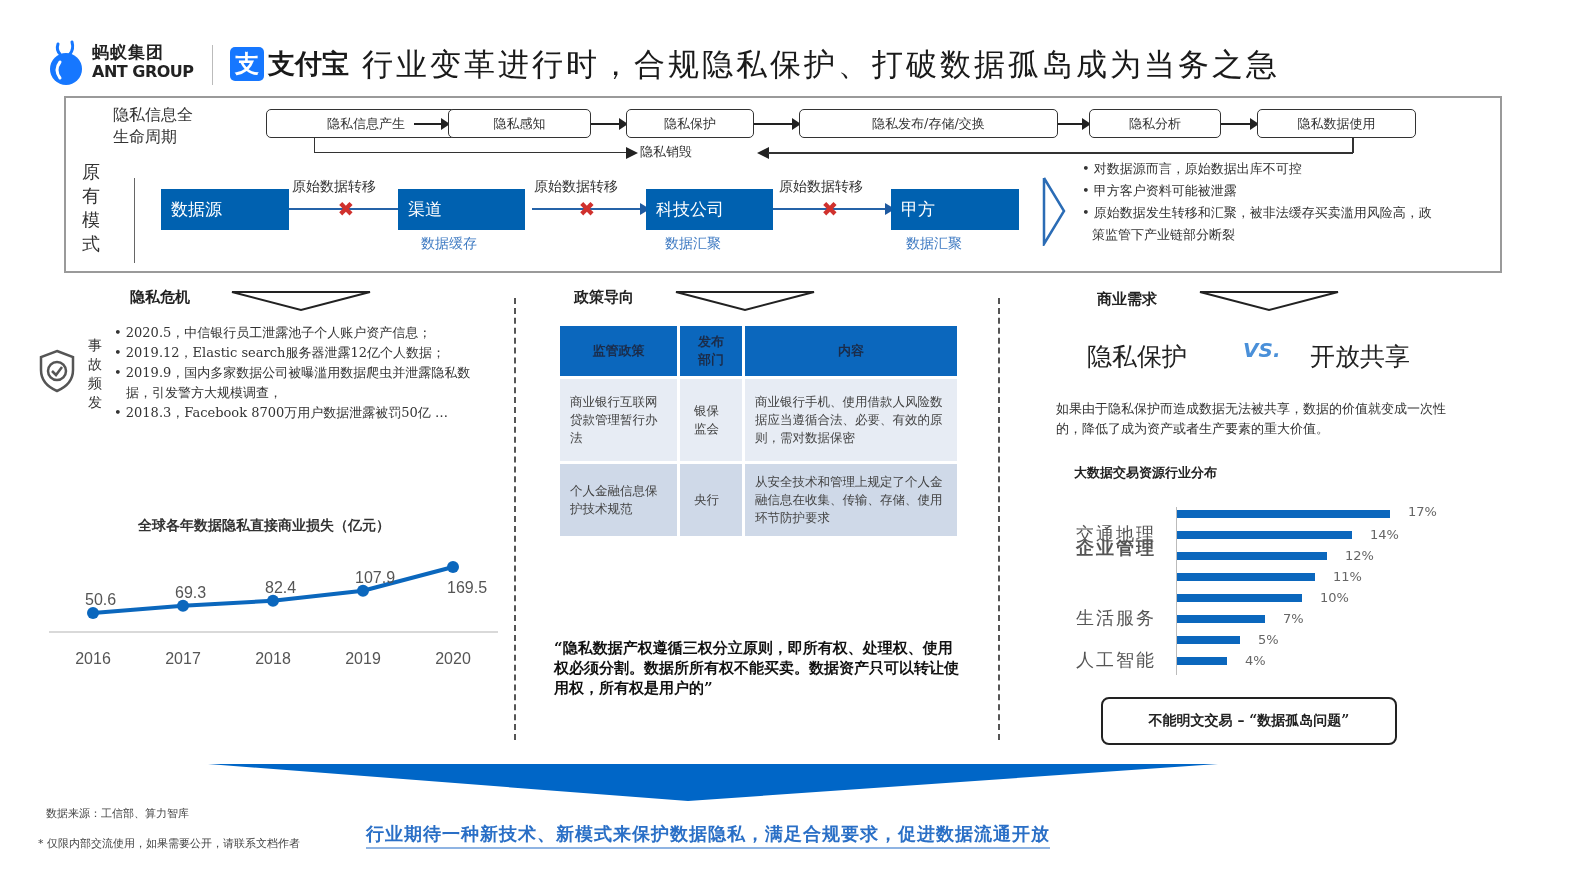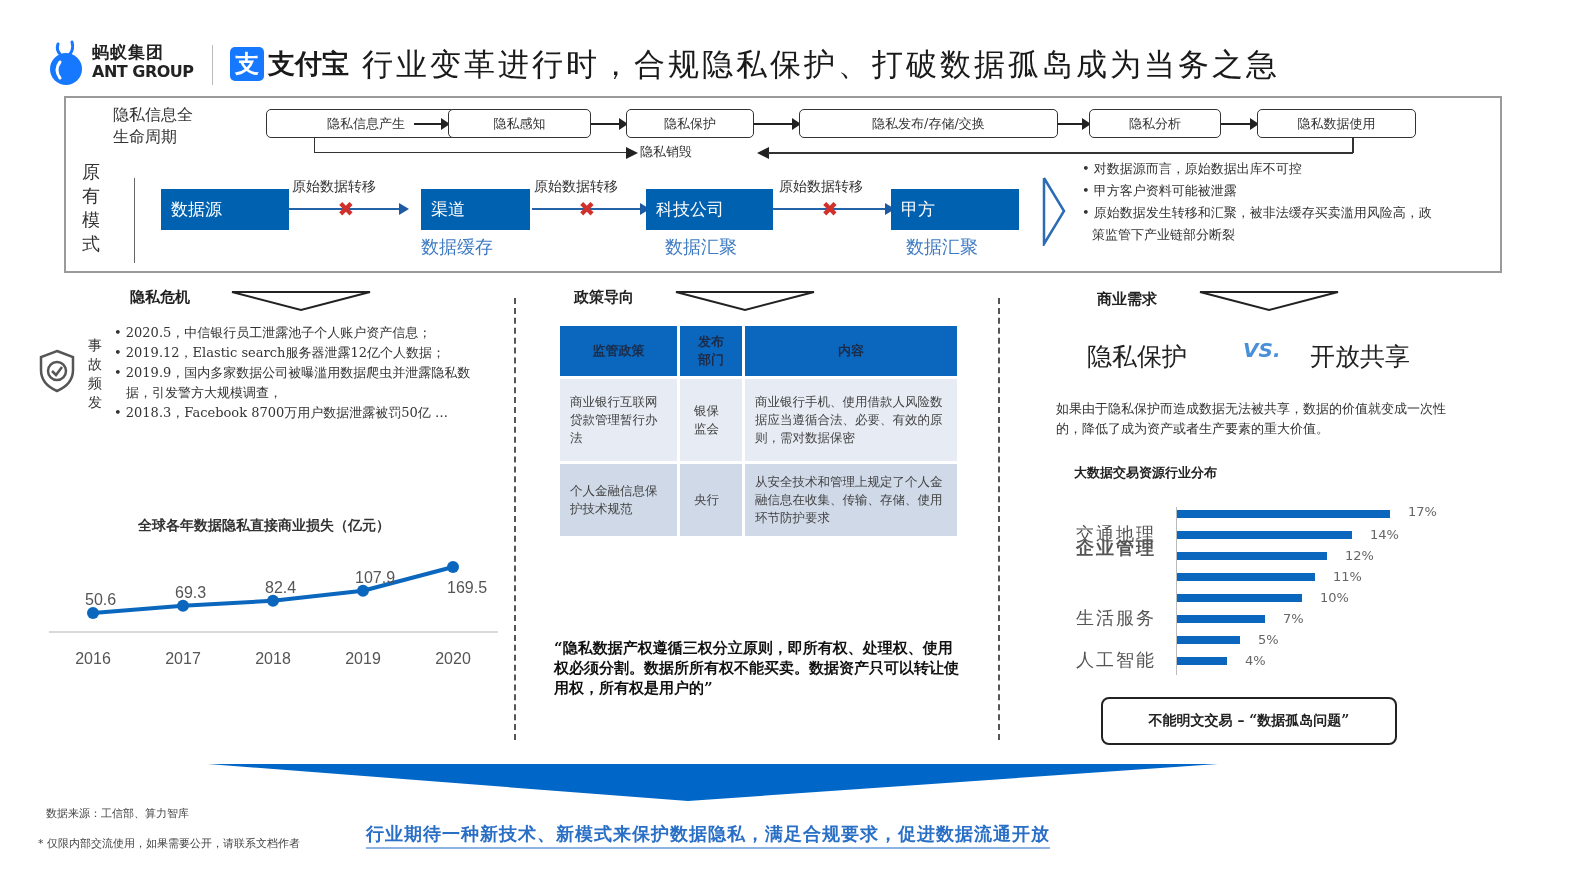--- a/index.html
+++ b/index.html
@@ -26,21 +26,21 @@
   .destroy-line { border-left: 1.5px solid #333; border-bottom: 1.5px solid #333; }
   .destroy-label { font-size: 13px; color: #333; }
 
   .orig-mode-label { left: 82px; top: 160px; width: 20px; font-size: 18px; line-height: 24px; color: #333; }
   .orig-mode-sep { left: 134px; top: 178px; width: 1px; height: 85px; background: #666; }
   .flow-box { top: 189px; height: 41px; background: #0061b0; color: #fff; font-size: 17px; padding-left: 10px; display: flex; align-items: center; }
   .flow-line { top: 208px; height: 2px; background: #2563a8; }
   .flow-line::after { content: ""; position: absolute; right: -4px; top: -5px; border-left: 10px solid #1e5aa0; border-top: 6px solid transparent; border-bottom: 6px solid transparent; }
   .transfer-label { top: 178px; font-size: 14px; color: #333; }
   .block-x { top: 199px; width: 20px; height: 20px; color: #d0312d; font-size: 20px; line-height: 20px; text-align: center; font-family: "DejaVu Sans", sans-serif; }
-  .flow-sub { top: 235px; font-size: 18px; color: #3e7ac2; }
+  .flow-sub { top: 235px; font-size: 14px; color: #3e7ac2; }
 
   .chevron-right { left: 1042px; top: 176px; width: 24px; height: 70px; }
   .orig-bullets { left: 1082px; top: 158px; font-size: 13px; color: #333; line-height: 22px; width: 420px; }
   .orig-bullets li { list-style: none; padding-left: 10px; text-indent: -10px; }
 
   
   .sec-title { font-size: 15px; font-weight: bold; color: #222; }
 
   
   .shield { left: 38px; top: 348px; width: 38px; height: 46px; }
@@ -131,21 +131,21 @@
   <div>模</div>
   <div>式</div>
 </div>
 <div class="abs orig-mode-sep"></div>
 
 <div class="abs flow-box" style="left:161px;width:128px;">数据源</div>
 <div class="abs flow-line" style="left:289px;width:116px;"></div>
 <div class="abs transfer-label" style="left:292px;">原始数据转移</div>
 <div class="abs block-x" style="left:336px;">✖</div>
 
-<div class="abs flow-box" style="left:421px;width:109px;">渠道</div>
+<div class="abs flow-box" style="left:398px;width:127px;">渠道</div>
 <div class="abs flow-line" style="left:532px;width:114px;"></div>
 <div class="abs transfer-label" style="left:534px;">原始数据转移</div>
 <div class="abs block-x" style="left:577px;">✖</div>
 
 <div class="abs flow-box" style="left:646px;width:127px;">科技公司</div>
 <div class="abs flow-line" style="left:773px;width:118px;"></div>
 <div class="abs transfer-label" style="left:779px;">原始数据转移</div>
 <div class="abs block-x" style="left:820px;">✖</div>
 
 <div class="abs flow-box" style="left:891px;width:128px;">甲方</div>

